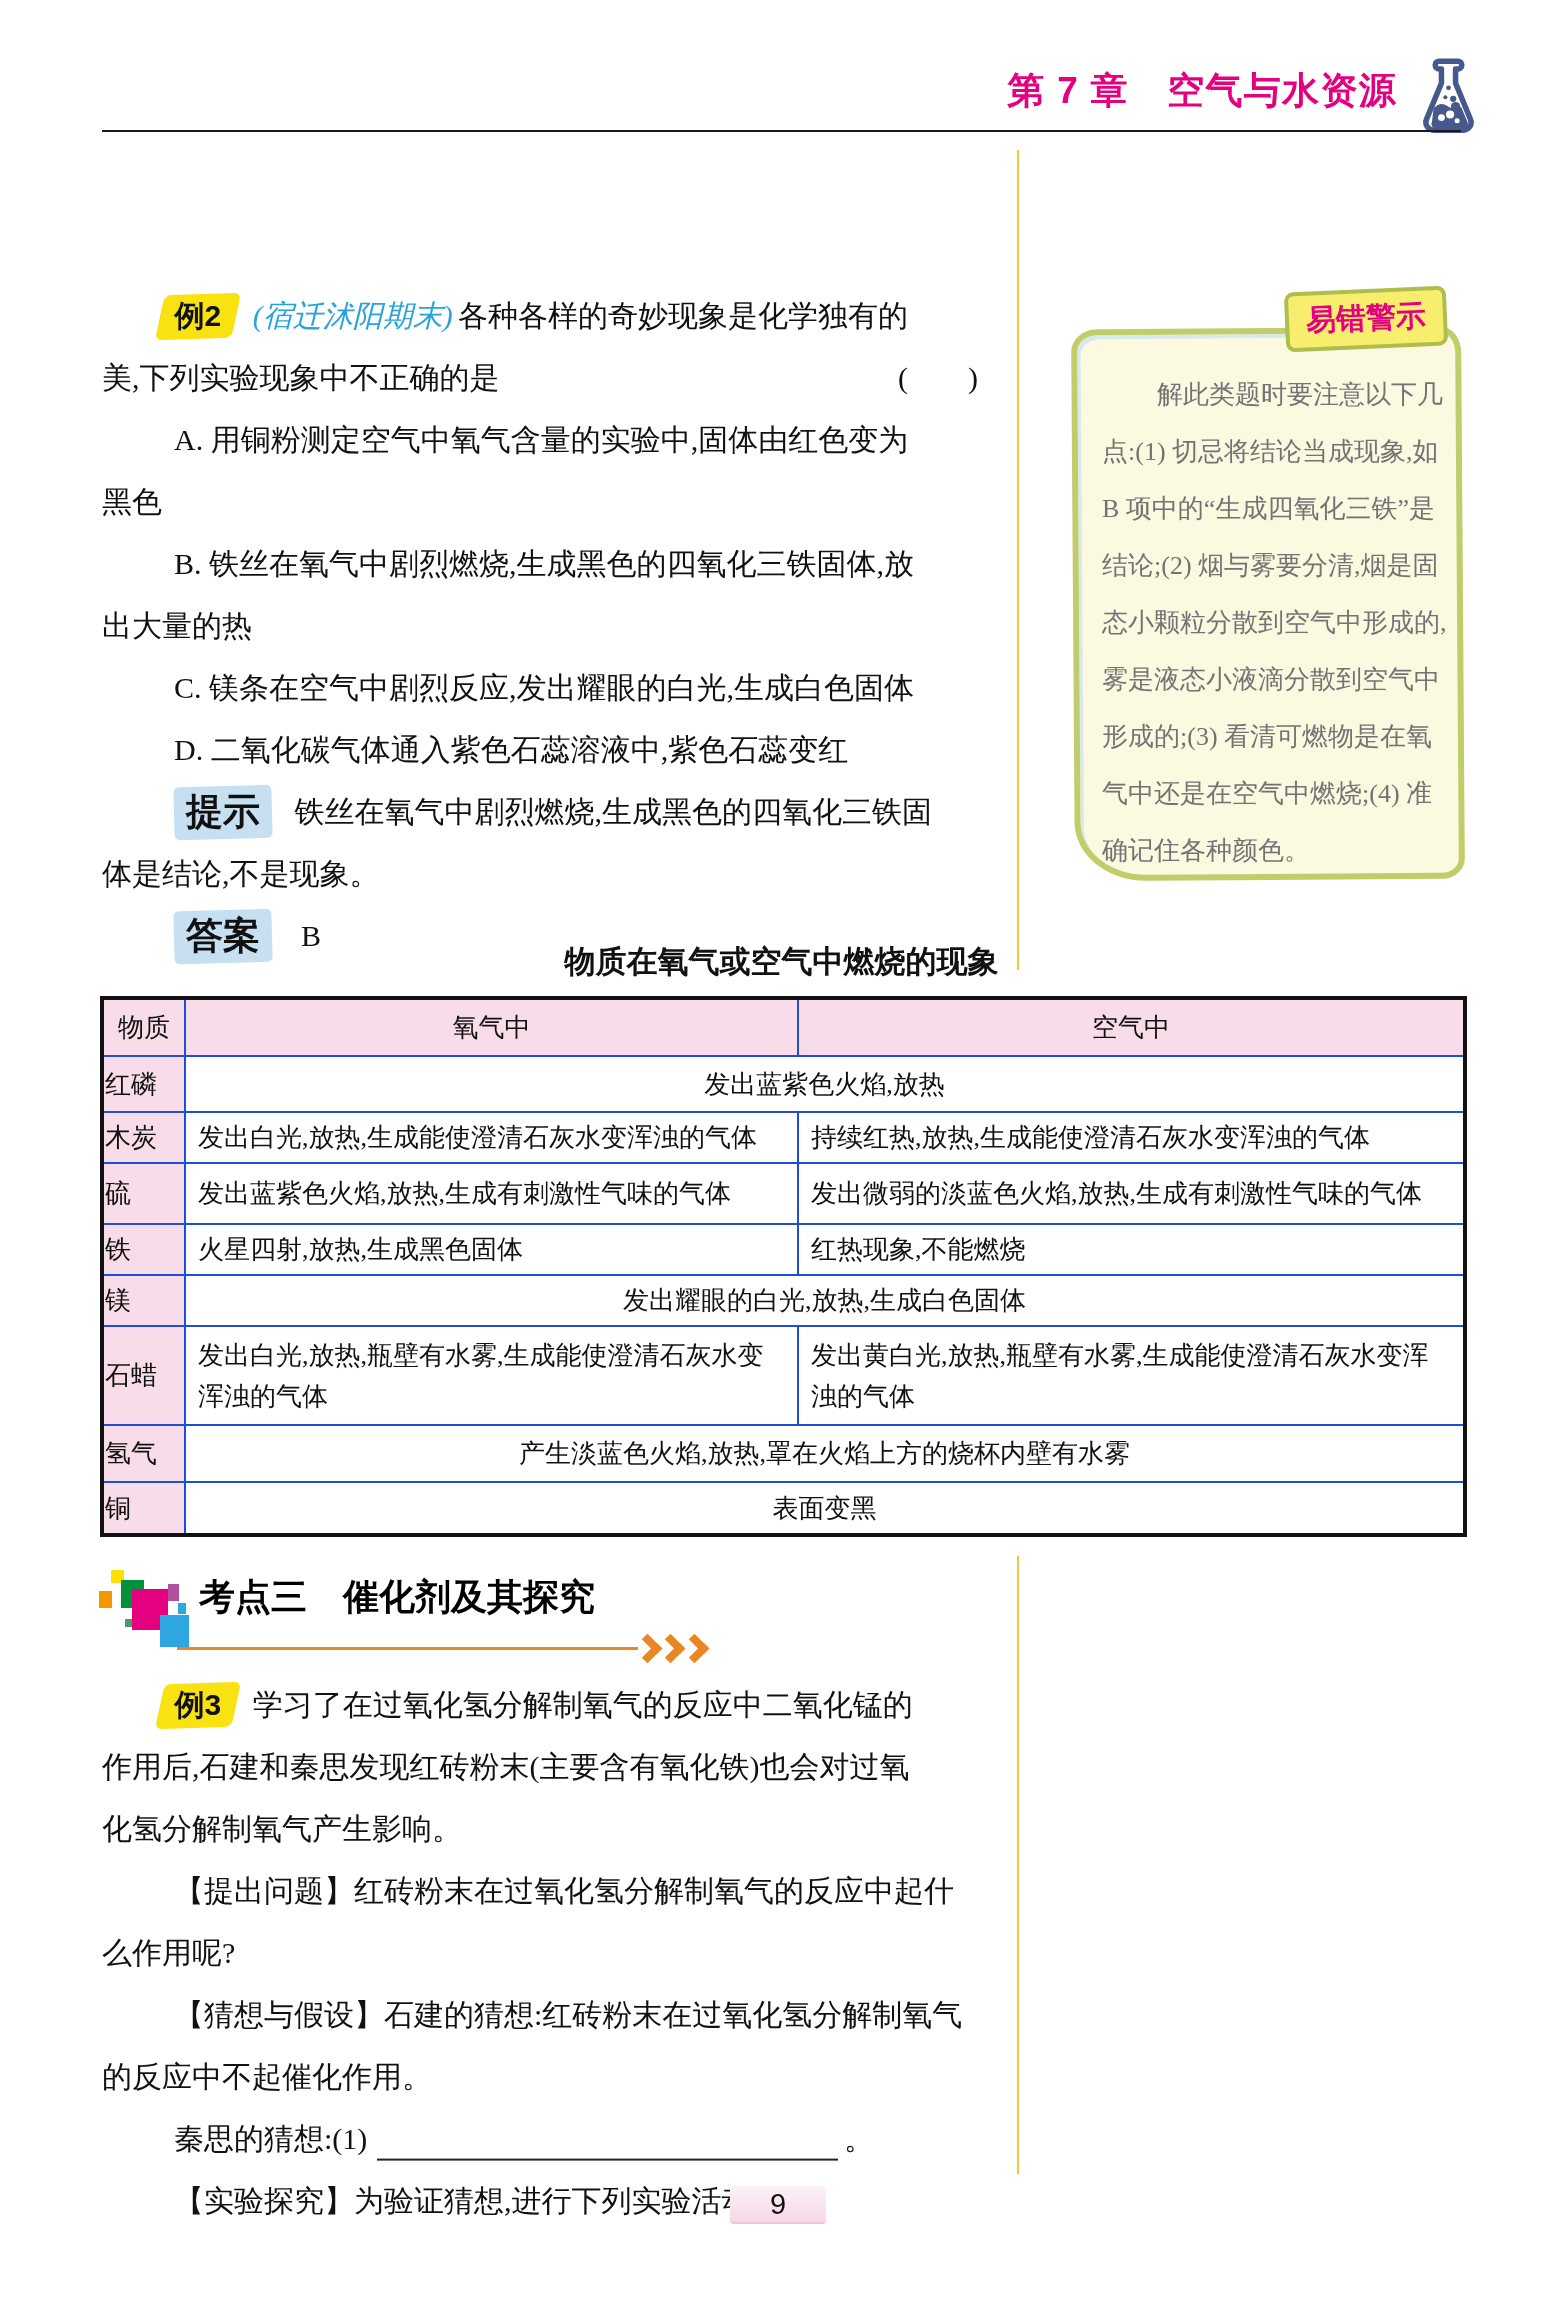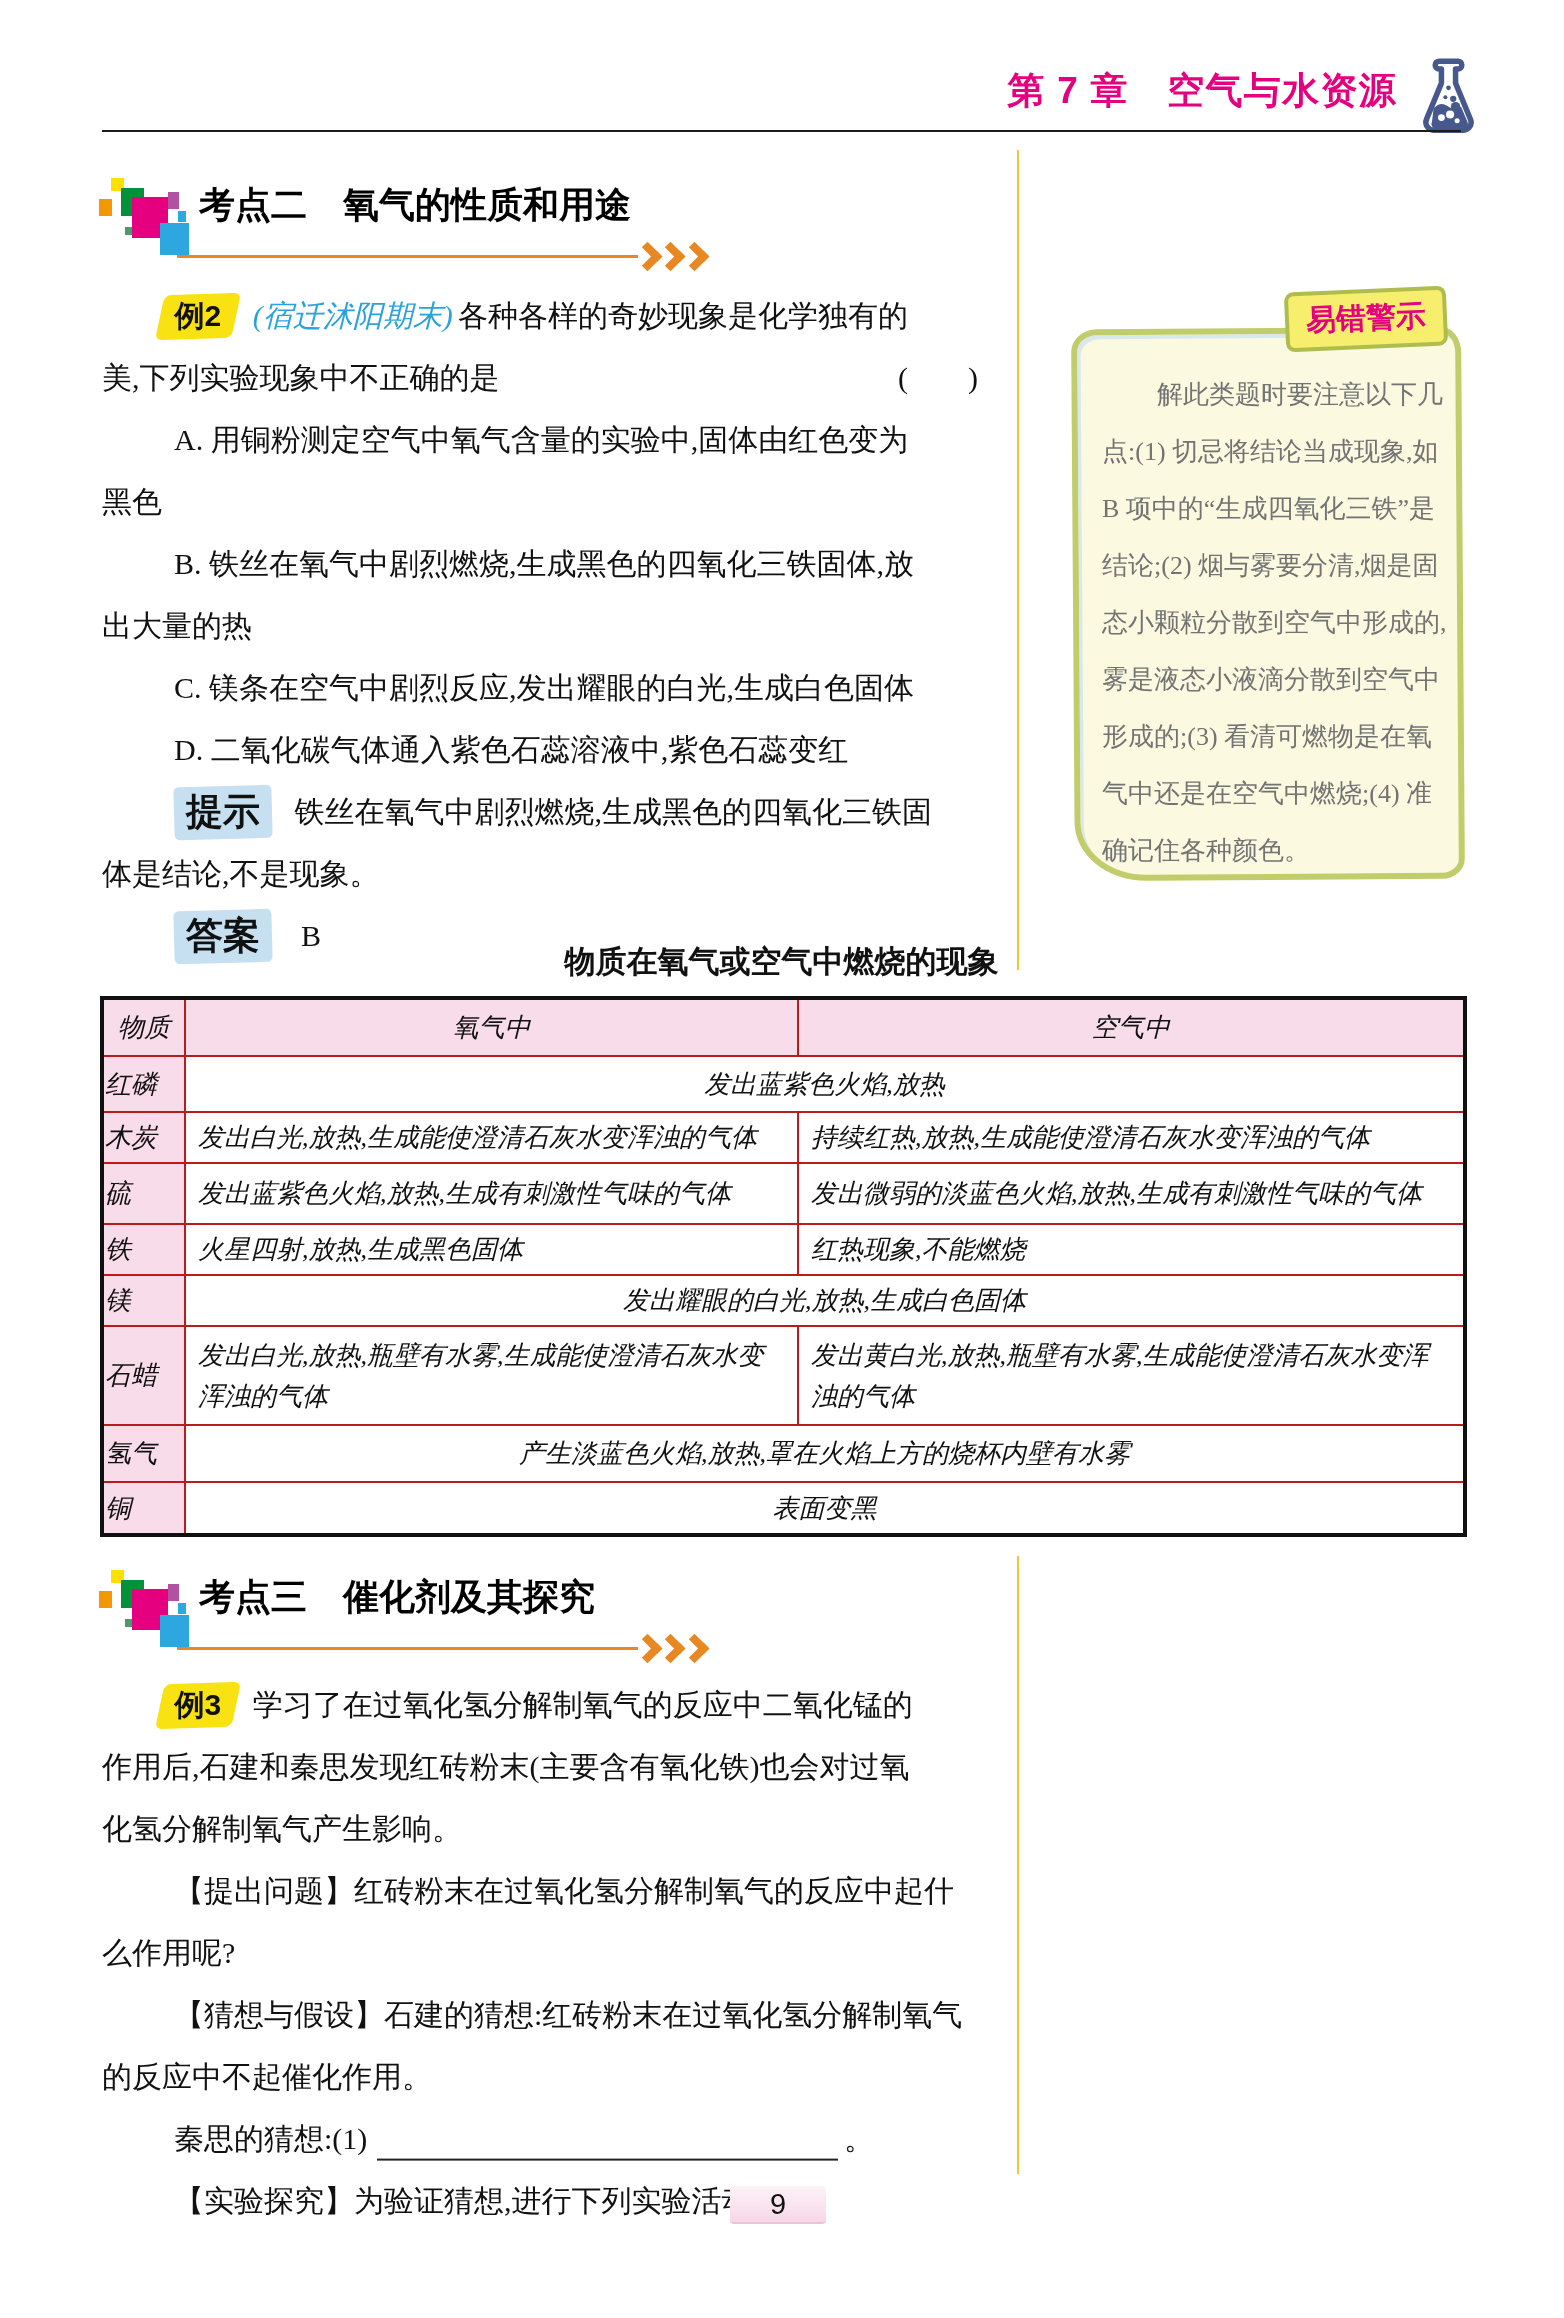--- a/index.html
+++ b/index.html
@@ -59,22 +59,22 @@
   .warn-text{position:absolute;left:1102px;top:366px;width:343px;z-index:2;}
   .wln{height:57px;line-height:57px;white-space:nowrap;font-size:26px;color:#737373;font-family:Liberation Serif, serif;}
   .wln.first{padding-left:55px;}
 
   
   .tbl-title{position:absolute;left:102px;top:941px;width:1359px;text-align:center;
     font-family:"Liberation Sans","DejaVu Sans",sans-serif;font-weight:bold;font-size:31px;}
   table.burn{position:absolute;left:100px;top:996px;width:1363px;border-collapse:collapse;
     table-layout:fixed;font-size:26px;}
   table.burn{border:4px solid #111;}
-  table.burn td,table.burn th{border:2px solid #b91c1c;box-sizing:border-box;
-    font-weight:normal;line-height:41px;font-style:italic;}
+  table.burn td,table.burn th{border:2px solid #1d4ed8;box-sizing:border-box;
+    font-weight:normal;line-height:41px;}
   .c-sub{width:83px;background:#f9dce9;text-align:left;}
   .c-o2{width:613px;}
   .c-air{width:667px;}
   th.hd{background:#f9dce9;text-align:center;height:58px;}
   td.body-cell{padding:4px 12px;background:#fff;text-align:left;}
   td.merged{padding:4px 12px;background:#fff;text-align:center;}
   tr.r-hl{height:56px;} tr.r-mt{height:42px;} tr.r-s{height:61px;} tr.r-fe{height:51px;}
   tr.r-mg{height:51px;} tr.r-wax{height:99px;} tr.r-h2{height:57px;} tr.r-cu{height:53px;}
 
   
@@ -97,39 +97,20 @@
       <circle cx="46" cy="50" r="2.6" fill="#47598c"></circle>
       <circle cx="56" cy="52" r="4" fill="#47598c"></circle>
       <circle cx="59" cy="62" r="6" fill="#47598c"></circle>
       <circle cx="41" cy="76" r="4.4" fill="#fff"></circle>
       <circle cx="52" cy="72" r="5.2" fill="#fff"></circle>
       <circle cx="61" cy="80" r="3.2" fill="#fff"></circle>
     </svg>
   </div>
   <div class="header-rule"></div>
 
-  <div class="kaodian" style="top:177px;">
-    <div>
-      <div class="sq" style="left:0;top:22.4px;width:13px;height:17px;background:#f39800;"></div>
-      <div class="sq" style="left:12px;top:1.3px;width:13px;height:13px;background:#ffe100;"></div>
-      <div class="sq" style="left:22.4px;top:10.5px;width:22.4px;height:28px;background:#00913a;"></div>
-      <div class="sq" style="left:33px;top:20px;width:36px;height:41px;background:#e4007f;"></div>
-      <div class="sq" style="left:69px;top:14.5px;width:10.5px;height:17px;background:#b0529f;"></div>
-      <div class="sq" style="left:79px;top:34px;width:8px;height:10.5px;background:#29abe2;"></div>
-      <div class="sq" style="left:26px;top:50px;width:6.6px;height:8px;background:#4c9a6a;"></div>
-      <div class="sq" style="left:61px;top:46px;width:29px;height:32px;background:#2ea7e0;"></div>
-    </div>
-    <div class="sec-title">考点二　氧气的性质和用途</div>
-    <div class="rule-row">
-      <div class="orule"></div>
-      <div class="chev"></div>
-        <div class="chev"></div>
-        <div class="chev"></div>
-    </div>
-  </div>
 
   <div class="para" style="top:285px;">
     <div class="ln ind-sm">
       <span class="chip-y">例2</span>
       <span class="src">(宿迁沭阳期末)</span>
       <span>各种各样的奇妙现象是化学独有的</span>
     </div>
     <div class="ln between">
       <span>美,下列实验现象中不正确的是</span>
       <span>(　　)</span>

